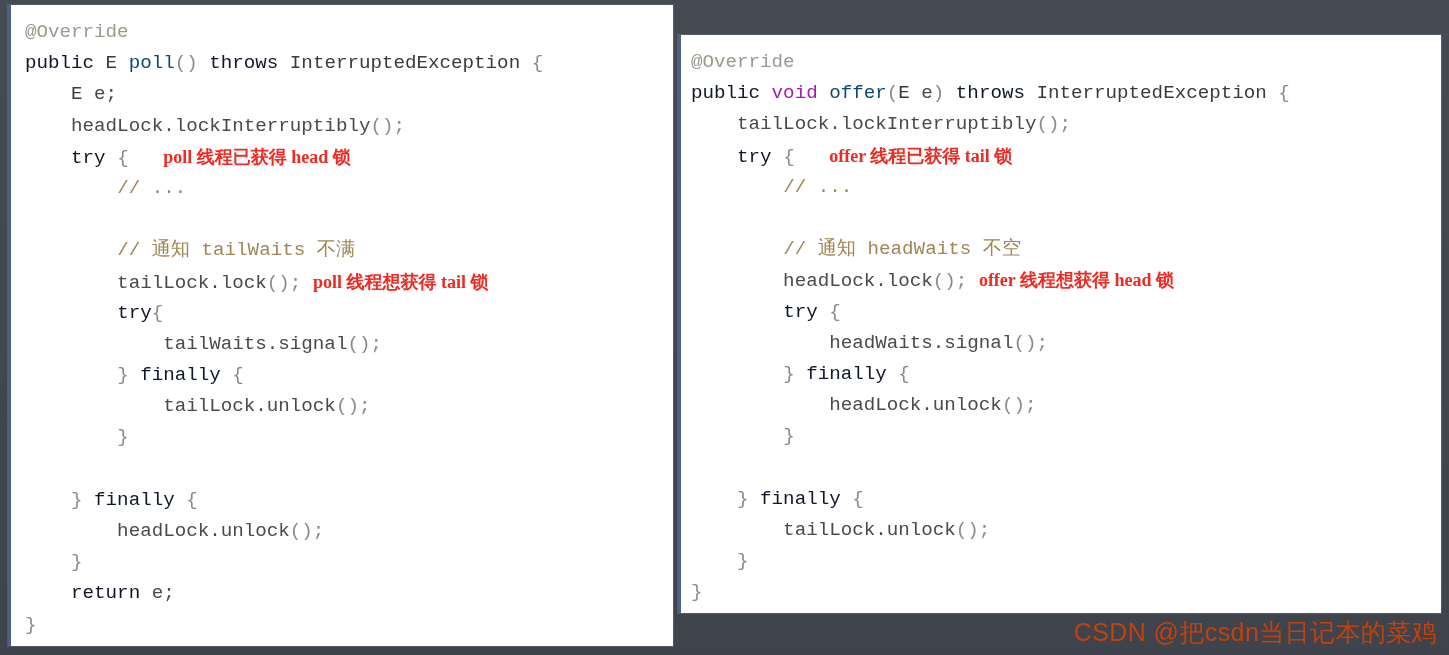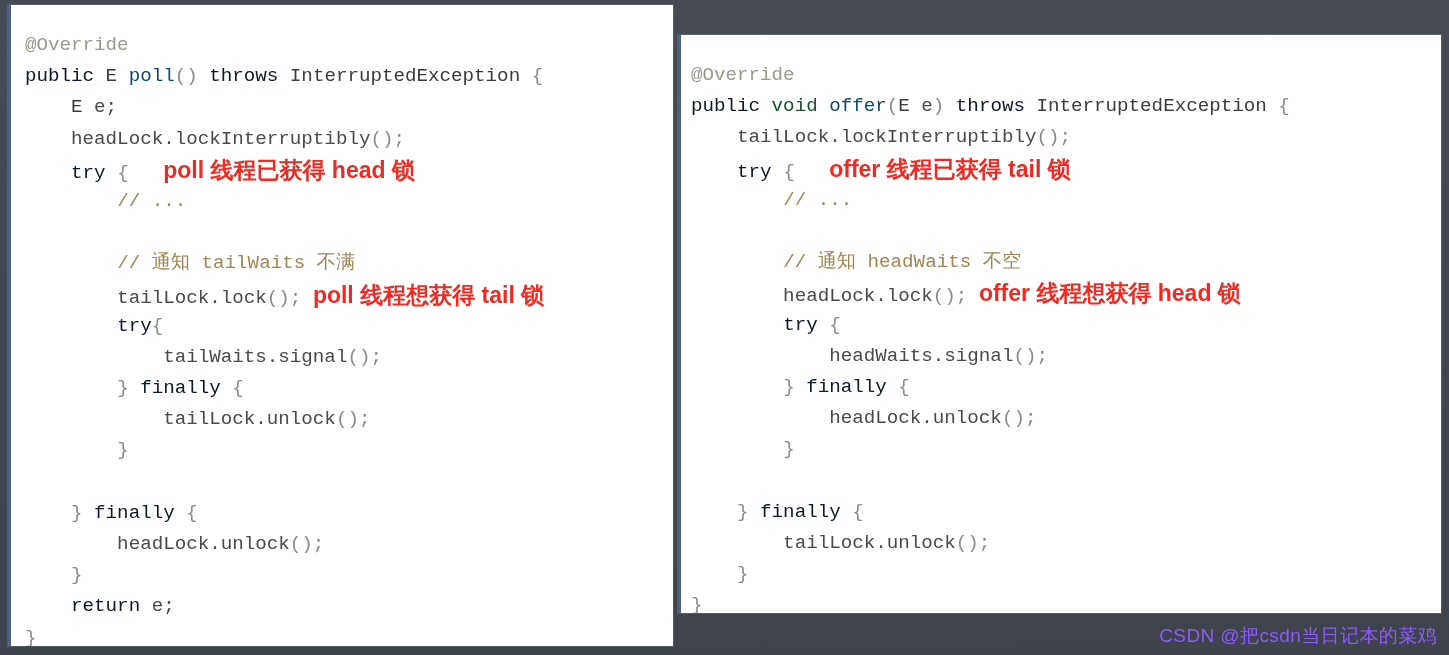--- a/index.html
+++ b/index.html
@@ -32,44 +32,43 @@
     border-left: 3px solid #4b6282;
     box-shadow: 0 0 0 1px rgba(120,135,160,0.35);
   }
 
   .code-body {
     padding: 12px 0 0 0;
     white-space: pre;
     font-size: 19.2px;
     line-height: 31.2px;
     letter-spacing: 0px;
-    margin-top: 13px;
   }
   #panel-left .code-body  { padding-left: 14px; }
   #panel-right .code-body { padding-left: 10px; }
 
   .line { white-space: pre; height: 31.2px; }
 
   
   .tok-ann   { color: #9a9a8e; }            
   .tok-kw    { color: #0f172a; }            
   .tok-type  { color: #3b3b3b; }            
   .tok-fn    { color: #0c4a6e; }            
-  .tok-vkw   { color: #14532d; }            
+  .tok-vkw   { color: #a21caf; }            
   .tok-plain { color: #4a4a4a; }
   .tok-punct { color: #8a8a8a; }
   .tok-cmt   { color: #a08654; }            
-  .tok-note  { color: #ee2a22; font-family: Liberation Sans, sans-serif; font-weight: bold; font-size: 23px; }
+  .tok-note  { color: #ee2a22; font-family: Liberation Serif, serif; font-weight: bold; font-size: 18px; }
 
   .watermark {
     position: absolute;
     right: 12px; bottom: 6px;
-    color: #8b5cf6;
+    color: #c2410c;
     font-family: "Liberation Sans", sans-serif;
-    font-size: 19px;
+    font-size: 25px;
     letter-spacing: 0.4px;
     white-space: pre;
   }
 </style>
 </head>
 <body>
 
 <div class="code-panel" id="panel-left">
   <div class="code-body"><div class="line"><span class="tok-ann">@Override</span></div><div class="line"><span class="tok-kw">public</span><span class="tok-plain"> </span><span class="tok-type">E</span><span class="tok-plain"> </span><span class="tok-fn">poll</span><span class="tok-punct">()</span><span class="tok-plain"> </span><span class="tok-kw">throws</span><span class="tok-plain"> </span><span class="tok-type">InterruptedException</span><span class="tok-plain"> </span><span class="tok-punct">{</span></div><div class="line"><span class="tok-plain">    </span><span class="tok-type">E</span><span class="tok-plain"> e;</span></div><div class="line"><span class="tok-plain">    headLock.lockInterruptibly</span><span class="tok-punct">();</span></div><div class="line"><span class="tok-plain">    </span><span class="tok-kw">try</span><span class="tok-plain"> </span><span class="tok-punct">{</span><span class="tok-plain">   </span><span class="tok-note">poll 线程已获得 head 锁</span></div><div class="line"><span class="tok-plain">        </span><span class="tok-cmt">// ...</span></div><div class="line">&nbsp;</div><div class="line"><span class="tok-plain">        </span><span class="tok-cmt">// 通知 tailWaits 不满</span></div><div class="line"><span class="tok-plain">        tailLock.lock</span><span class="tok-punct">();</span><span class="tok-plain"> </span><span class="tok-note">poll 线程想获得 tail 锁</span></div><div class="line"><span class="tok-plain">        </span><span class="tok-kw">try</span><span class="tok-punct">{</span></div><div class="line"><span class="tok-plain">            tailWaits.signal</span><span class="tok-punct">();</span></div><div class="line"><span class="tok-plain">        </span><span class="tok-punct">}</span><span class="tok-plain"> </span><span class="tok-kw">finally</span><span class="tok-plain"> </span><span class="tok-punct">{</span></div><div class="line"><span class="tok-plain">            tailLock.unlock</span><span class="tok-punct">();</span></div><div class="line"><span class="tok-plain">        </span><span class="tok-punct">}</span></div><div class="line">&nbsp;</div><div class="line"><span class="tok-plain">    </span><span class="tok-punct">}</span><span class="tok-plain"> </span><span class="tok-kw">finally</span><span class="tok-plain"> </span><span class="tok-punct">{</span></div><div class="line"><span class="tok-plain">        headLock.unlock</span><span class="tok-punct">();</span></div><div class="line"><span class="tok-plain">    </span><span class="tok-punct">}</span></div><div class="line"><span class="tok-plain">    </span><span class="tok-kw">return</span><span class="tok-plain"> e;</span></div><div class="line"><span class="tok-punct">}</span></div></div>
 </div>

